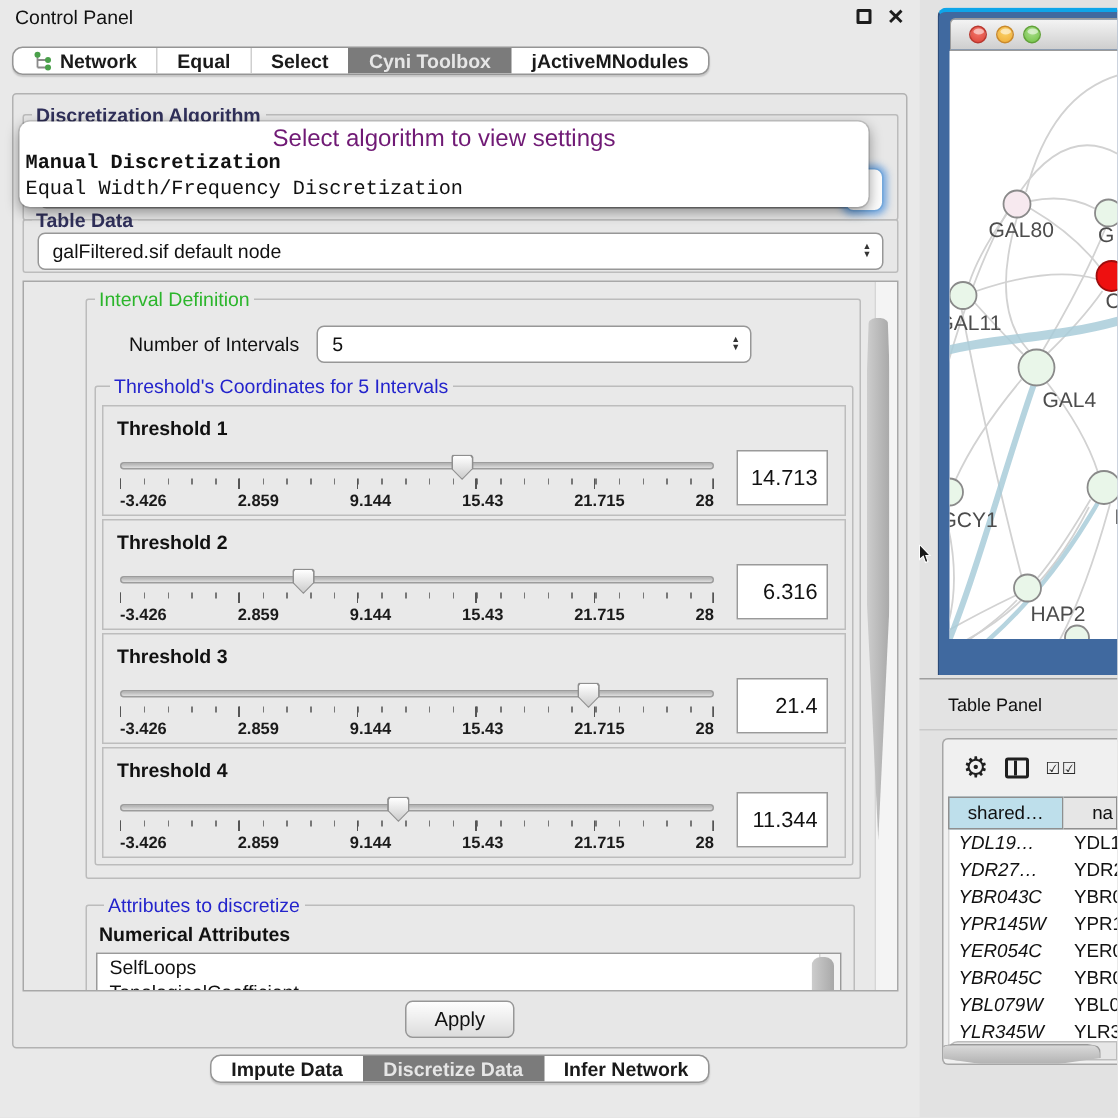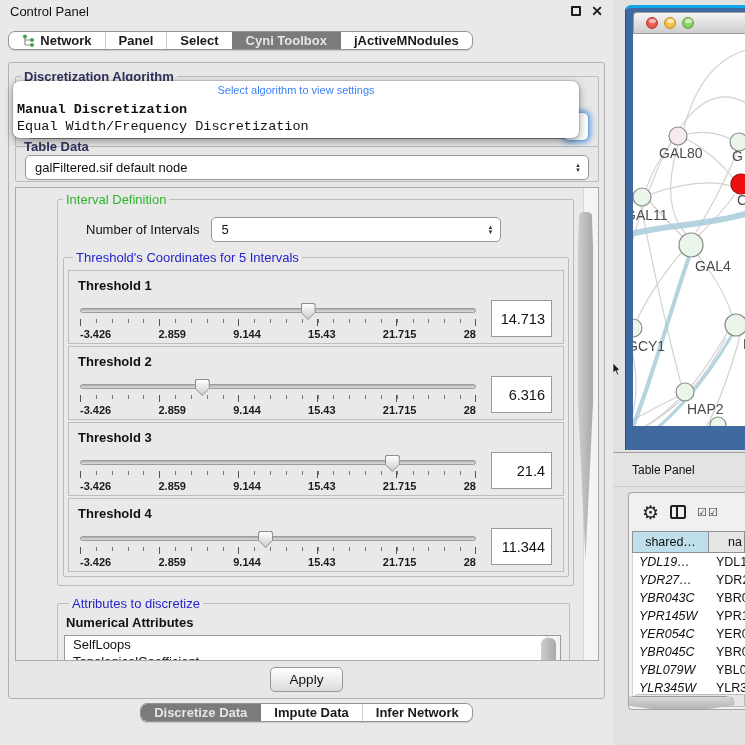--- a/index.html
+++ b/index.html
@@ -30,21 +30,21 @@
   legend.green { color:#2bb52b; }
   legend.blue { color:#2424cc; }
 
   #algo-group { position:absolute; left:6px; top:6px; width:584px; height:78px; }
   .combo { background:#fff; border:1px solid #979797; border-radius:5px; height:25px; display:flex; align-items:center; font-size:13px; padding-left:9px; position:relative; }
   .combo .arrows { position:absolute; right:7px; top:50%; transform:translateY(-50%); font-size:6px; line-height:5px; color:#333; text-align:center; }
   #algo-combo { position:absolute; left:10px; top:30px; width:562px; }
   #algo-combo .focus-end { position:absolute; right:-2px; top:-3px; width:26px; height:29px; border:1px solid #74a8dc; border-radius:6px; background:#fdfdfd; box-shadow:0 0 5px 2px rgba(96,156,222,.85); }
 
   #algo-popup { position:absolute; left:4px; top:18px; width:566px; height:57px; background:#fff; border-radius:7px; box-shadow:0 3px 9px rgba(0,0,0,.4), 0 0 0 1px rgba(0,0,0,.12); z-index:30; padding-top:3px; }
-  #algo-popup .prompt { text-align:center; color:#3b82f6; font-size:11px; height:18px; }
+  #algo-popup .prompt { text-align:center; color:#701a75; font-size:16px; height:18px; }
   #algo-popup .pitem { font-size:13.5px; height:17px; padding-left:4px; white-space:nowrap;font-family:Liberation Mono, monospace; }
   #algo-popup .pitem.bold { font-weight:bold; }
 
   #tabledata-group { position:absolute; left:6px; top:76px; width:584px; height:43px; }
   #tabledata-combo { margin:1px 9px 0 9px; }
 
   #scroll-panel { position:absolute; left:6px; top:124px; width:584px; height:474px; border:1px solid #a8a8a8; background:#e9e9e9; overflow:hidden; }
   .vscroll { position:absolute; right:0; top:0; bottom:0; width:15px; background:#f4f4f4; border-left:1px solid #d6d6d6; }
   .vscroll .thumb { position:absolute; left:2px; right:2px; border-radius:6px; background:linear-gradient(to right,#cdcdcd,#a9a9a9); }
   #scroll-panel > .inner { position:absolute; left:41px; top:4px; width:517px; }
@@ -127,21 +127,21 @@
       <div class="tab">
         <svg class="net-tab-icon" viewBox="0 0 13 14">
           <path d="M3 3 L3 11 M3 6 L9 6 M3 11 L9 11" stroke="#8a8a8a" stroke-width="1.2" fill="none"></path>
           <circle cx="3" cy="2.5" r="2" fill="#4aa04a"></circle>
             <circle cx="10" cy="6" r="2" fill="#4aa04a"></circle>
             <circle cx="10" cy="11" r="2" fill="#4aa04a"></circle>
         </svg>
         <span>Network</span>
       </div>
       <div class="tab">
-          <span>Panel</span>
+          <span>Equal</span>
         </div>
       <div class="tab">
           <span>Select</span>
         </div>
       <div class="tab active">
           <span>Cyni Toolbox</span>
         </div>
       <div class="tab">
           <span>jActiveMNodules</span>
         </div>
@@ -310,25 +310,25 @@
         </div>
     </div>
 
     <div id="apply-row">
       <span id="apply-btn">Apply</span>
     </div>
   </div>
 
   <div class="tabrow bottom">
     <div class="tabgroup">
+      <div class="tab">
+          <span>Impute Data</span>
+        </div>
       <div class="tab active">
           <span>Discretize Data</span>
-        </div>
-      <div class="tab">
-          <span>Impute Data</span>
         </div>
       <div class="tab">
           <span>Infer Network</span>
         </div>
     </div>
   </div>
 </div>
 
 <div id="network-window">
   <div class="mac-titlebar">

